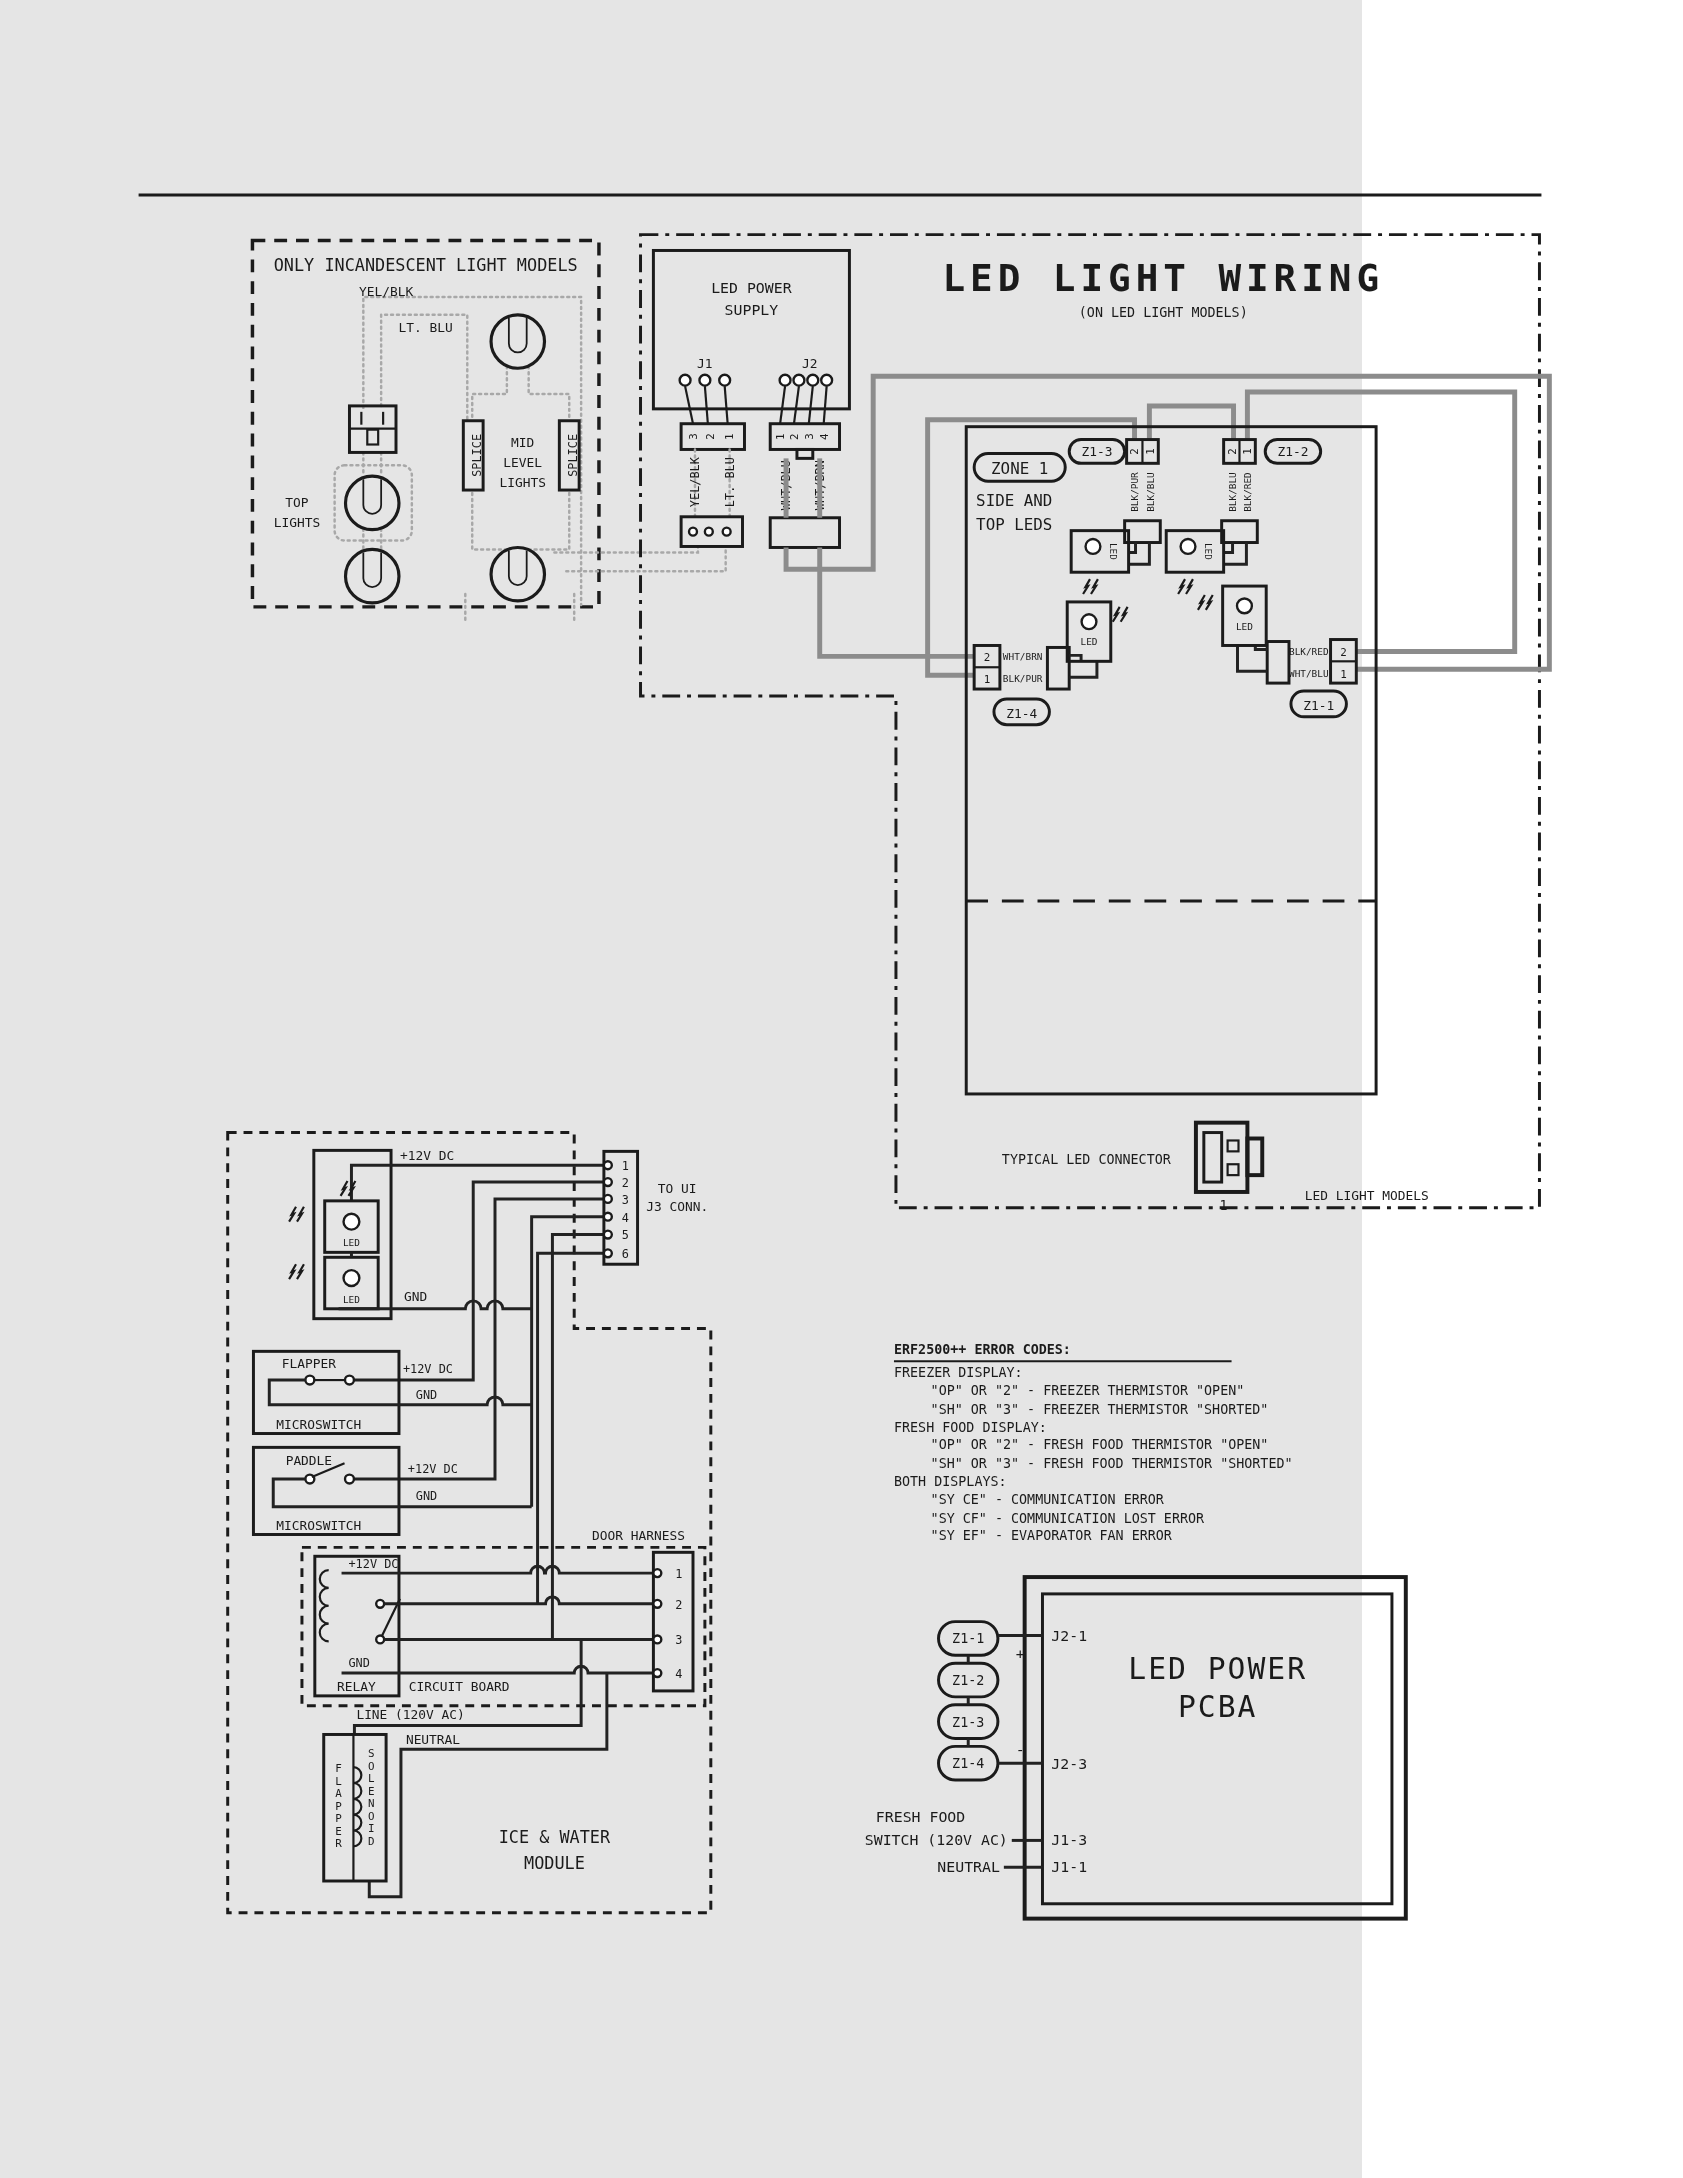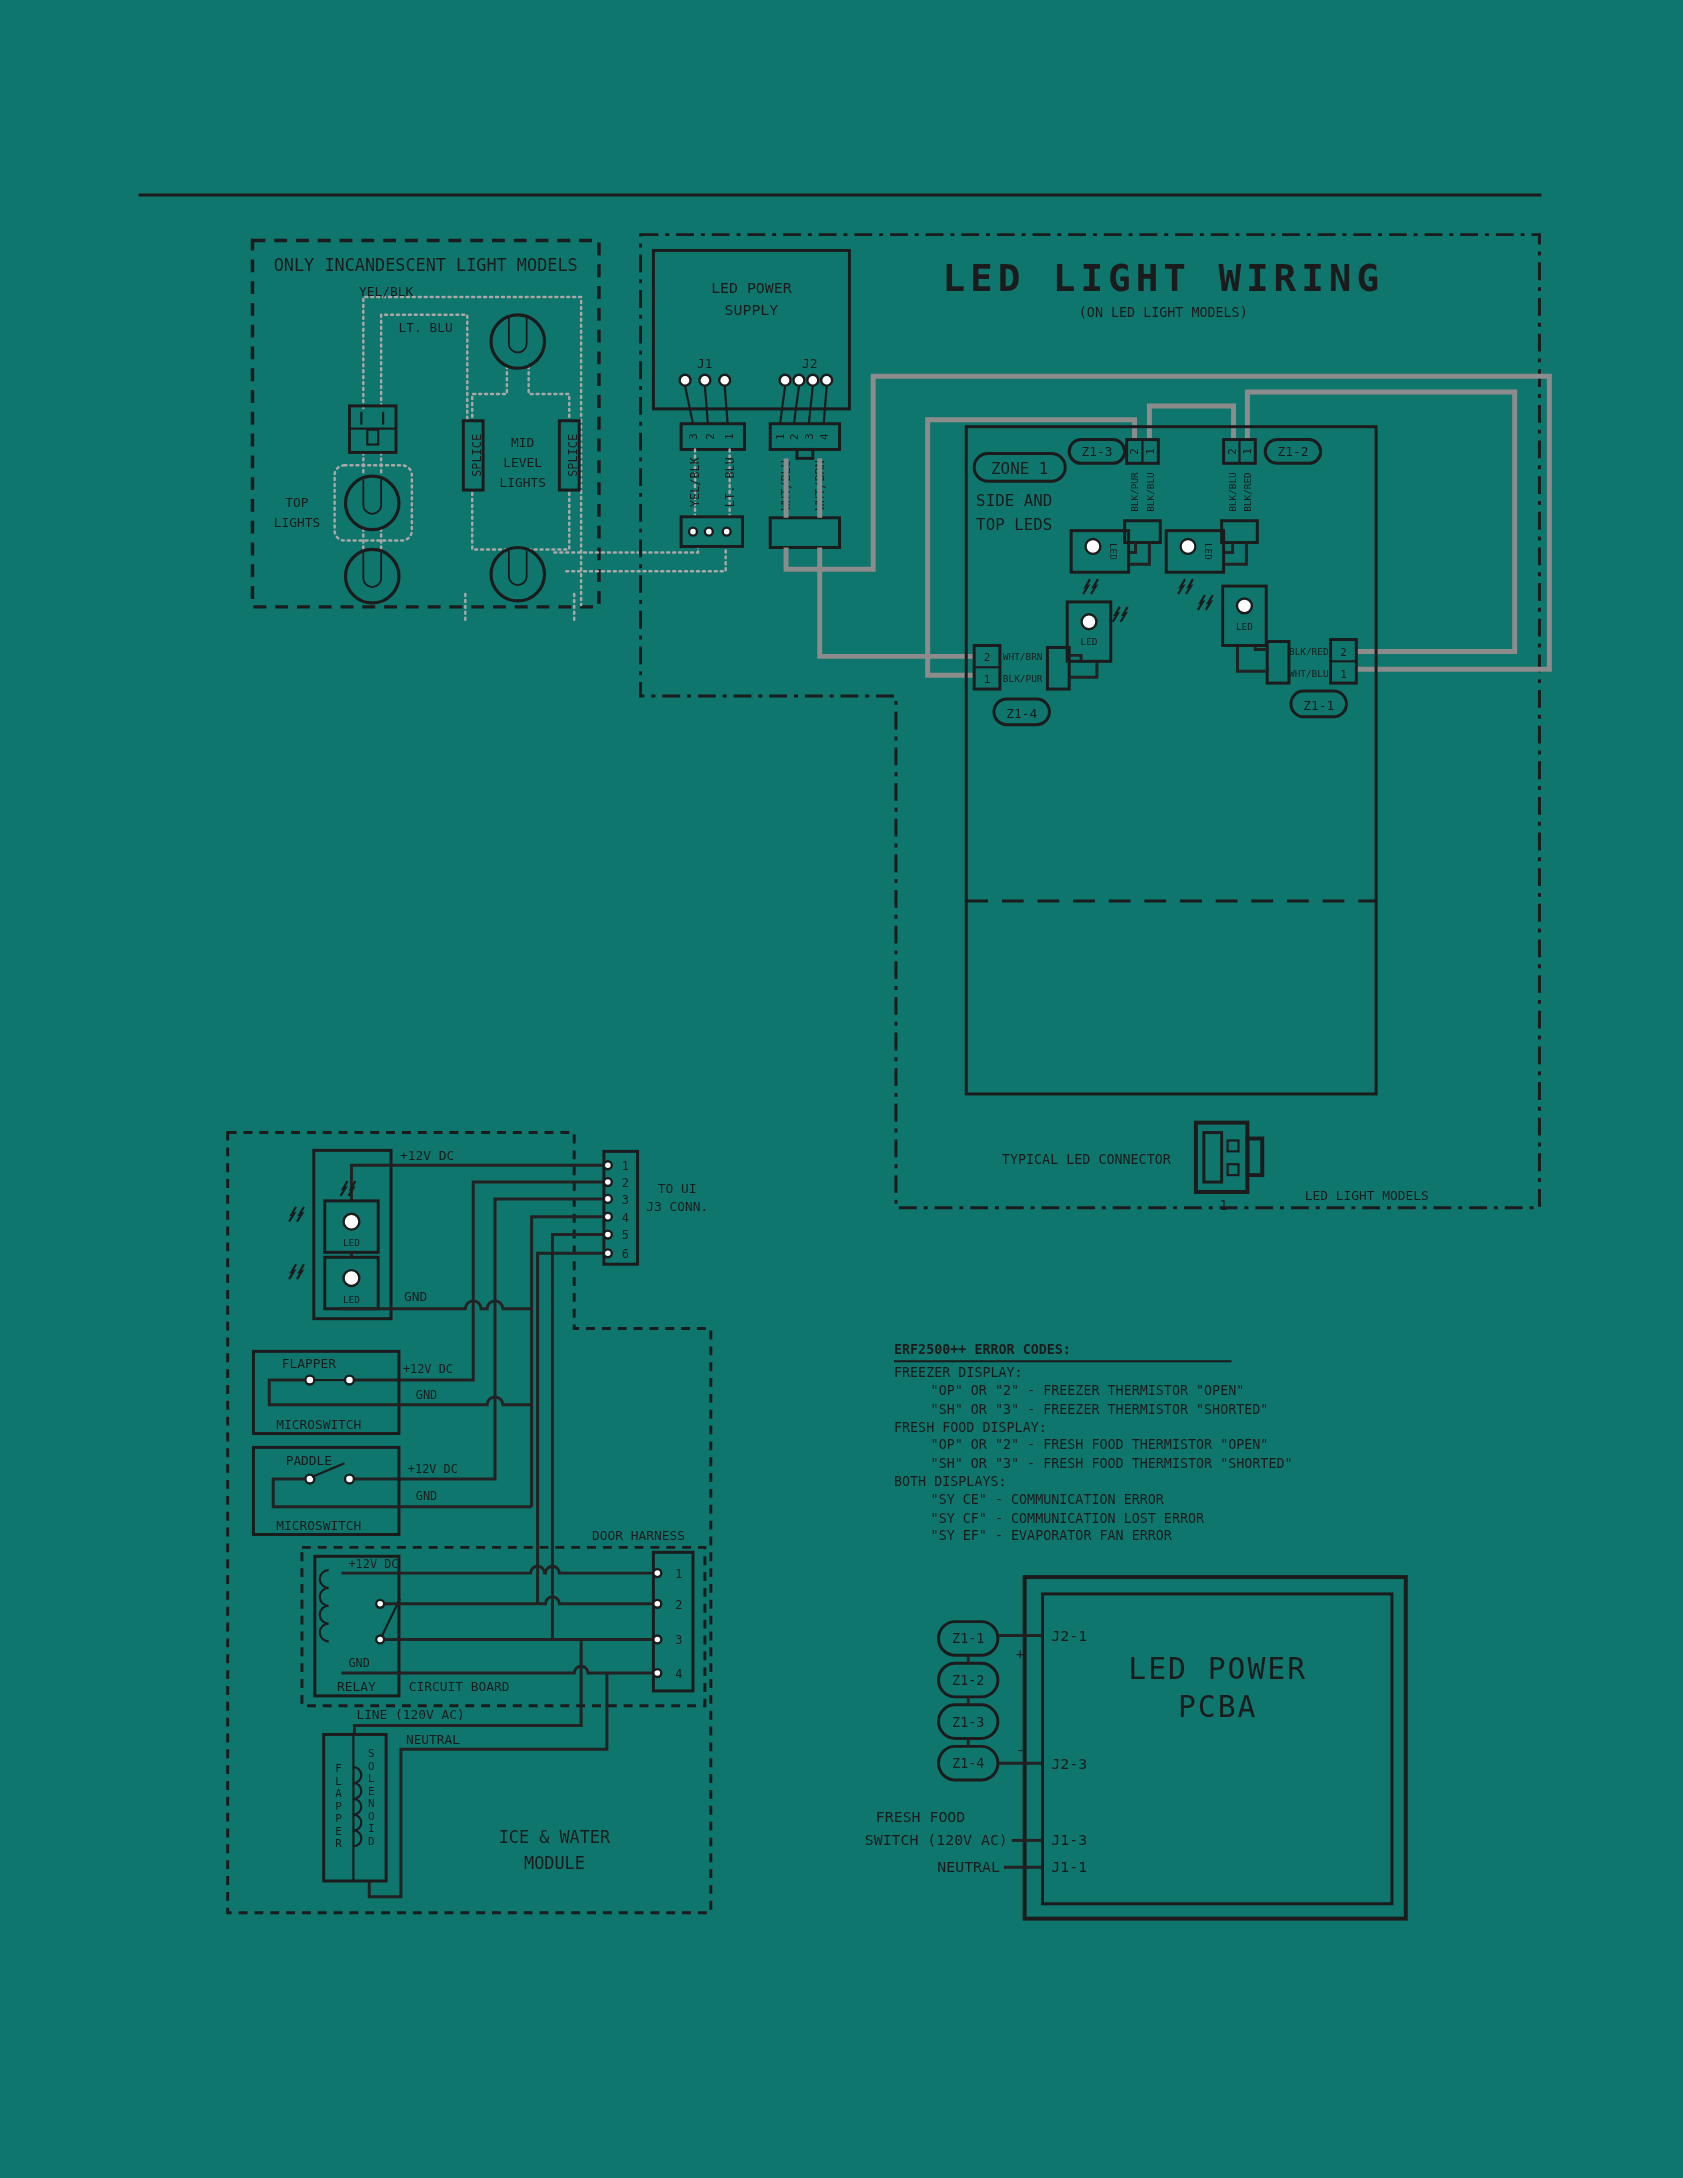--- a/index.html
+++ b/index.html
@@ -1,16 +1,16 @@
 <!DOCTYPE html>
 <html><head>
 <meta charset="utf-8">
 <style>
   html,body{margin:0;padding:0;background:#fff;}
-  #page{position:relative;width:1683px;height:2178px;background:#0f766e;font-family:"DejaVu Sans Mono",monospace;}
+  #page{position:relative;width:1362px;height:2178px;background:#e5e5e5;font-family:"DejaVu Sans Mono",monospace;}
   svg{position:absolute;left:0;top:0;}
   text{fill:#1b1b1b;font-family:"DejaVu Sans Mono",monospace;}
   .s9{font-size:9.5px;} .s11{font-size:11px;} .s12{font-size:12px;} .s13{font-size:13px;}
   .s14{font-size:13.5px;} .s15{font-size:15px;} .s16{font-size:16px;} .s17{font-size:17px;}
   .s30{font-size:30px;letter-spacing:2px;} .s38{font-size:38px;font-weight:bold;letter-spacing:5px;}
   .bold{font-weight:bold;}
   .mid{text-anchor:middle;} .end{text-anchor:end;}
   .box{fill:none;stroke:#1b1b1b;stroke-width:3;}
   .box4{fill:none;stroke:#1b1b1b;stroke-width:4;}
   .dash{fill:none;stroke:#1b1b1b;stroke-width:3.5;stroke-dasharray:13 9;}

